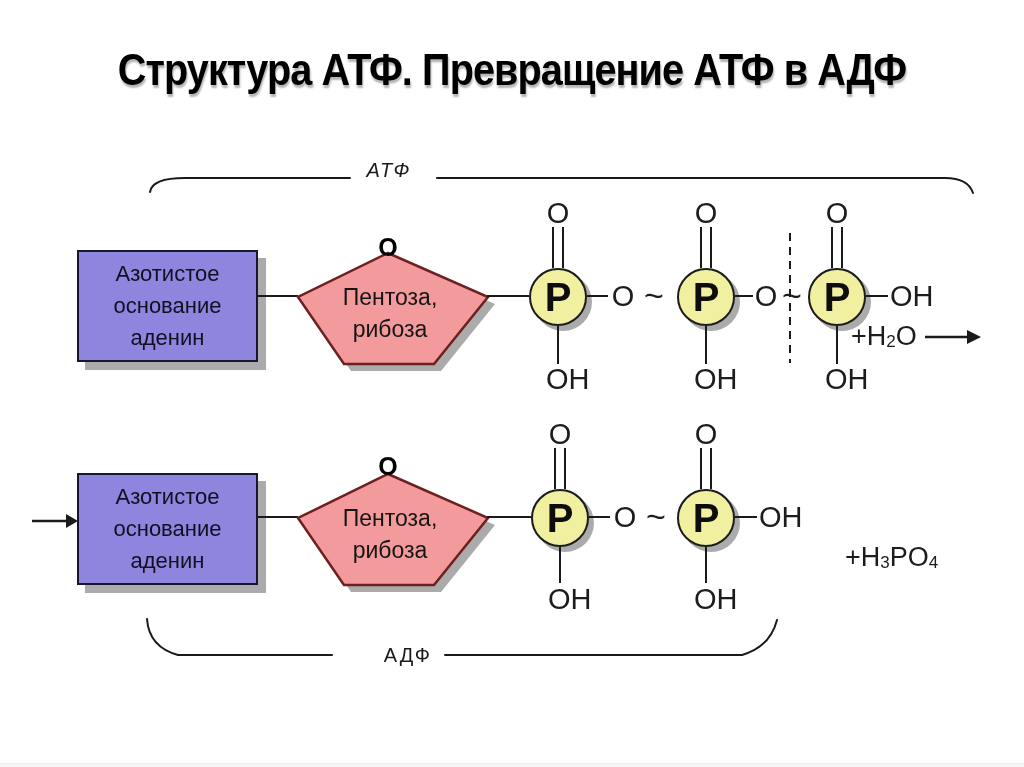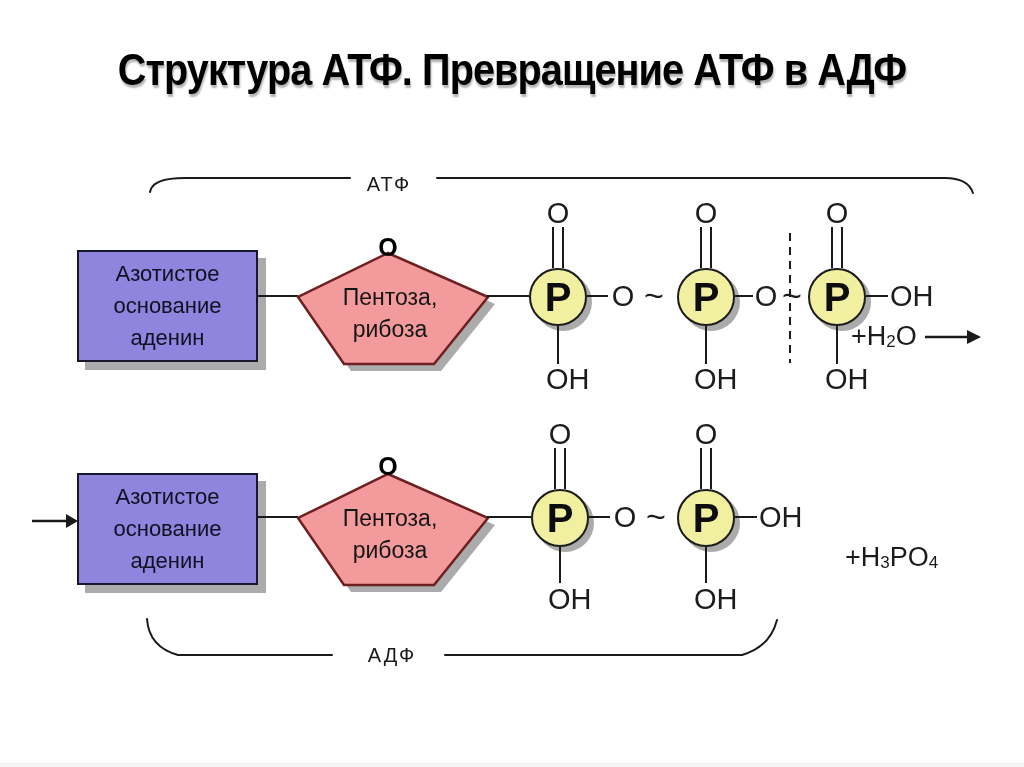--- a/index.html
+++ b/index.html
@@ -81,21 +81,21 @@
 </style>
 </head>
 <body>
 
 <div class="abs title">Структура АТФ. Превращение АТФ в АДФ</div>
 
 <svg class="abs brace" style="left:140px; top:165px;" width="845" height="40">
   <path d="M10 27 Q12 13 45 13 L210 13"></path>
   <path d="M297 13 L805 13 Q828 13 833 28"></path>
 </svg>
-<div class="abs brace-label" style="left:352px; top:172px; width:74px;">АТФ</div>
+<div class="abs brace-label" style="left:352px; top:158px; width:74px;font-style:italic;">АТФ</div>
 
 <div class="abs basebox" style="left:77px; top:250px;">
   <div>Азотистое</div>
   <div>основание</div>
   <div>аденин</div>
 </div>
 
 <div class="abs hbond" style="left:258px; top:295px; width:40px;"></div>
 
 <svg class="abs" style="left:290px; top:244px;" width="210" height="132">
@@ -224,15 +224,15 @@
   <span>+H</span>
     <sub>3</sub>
     <span>PO</span>
     <sub>4</sub>
 </div>
 
 <svg class="abs brace" style="left:140px; top:613px;" width="650" height="48">
   <path d="M7 6 Q9 34 38 42 L192 42"></path>
   <path d="M305 42 L602 42 Q630 34 637 7"></path>
 </svg>
-<div class="abs brace-label" style="left:352px; top:643px; width:80px;">АДФ</div>
+<div class="abs brace-label" style="left:352px; top:643px; width:80px;text-align:right;">АДФ</div>
 
 <div class="abs bottom-strip"></div>
 
 </body></html>

